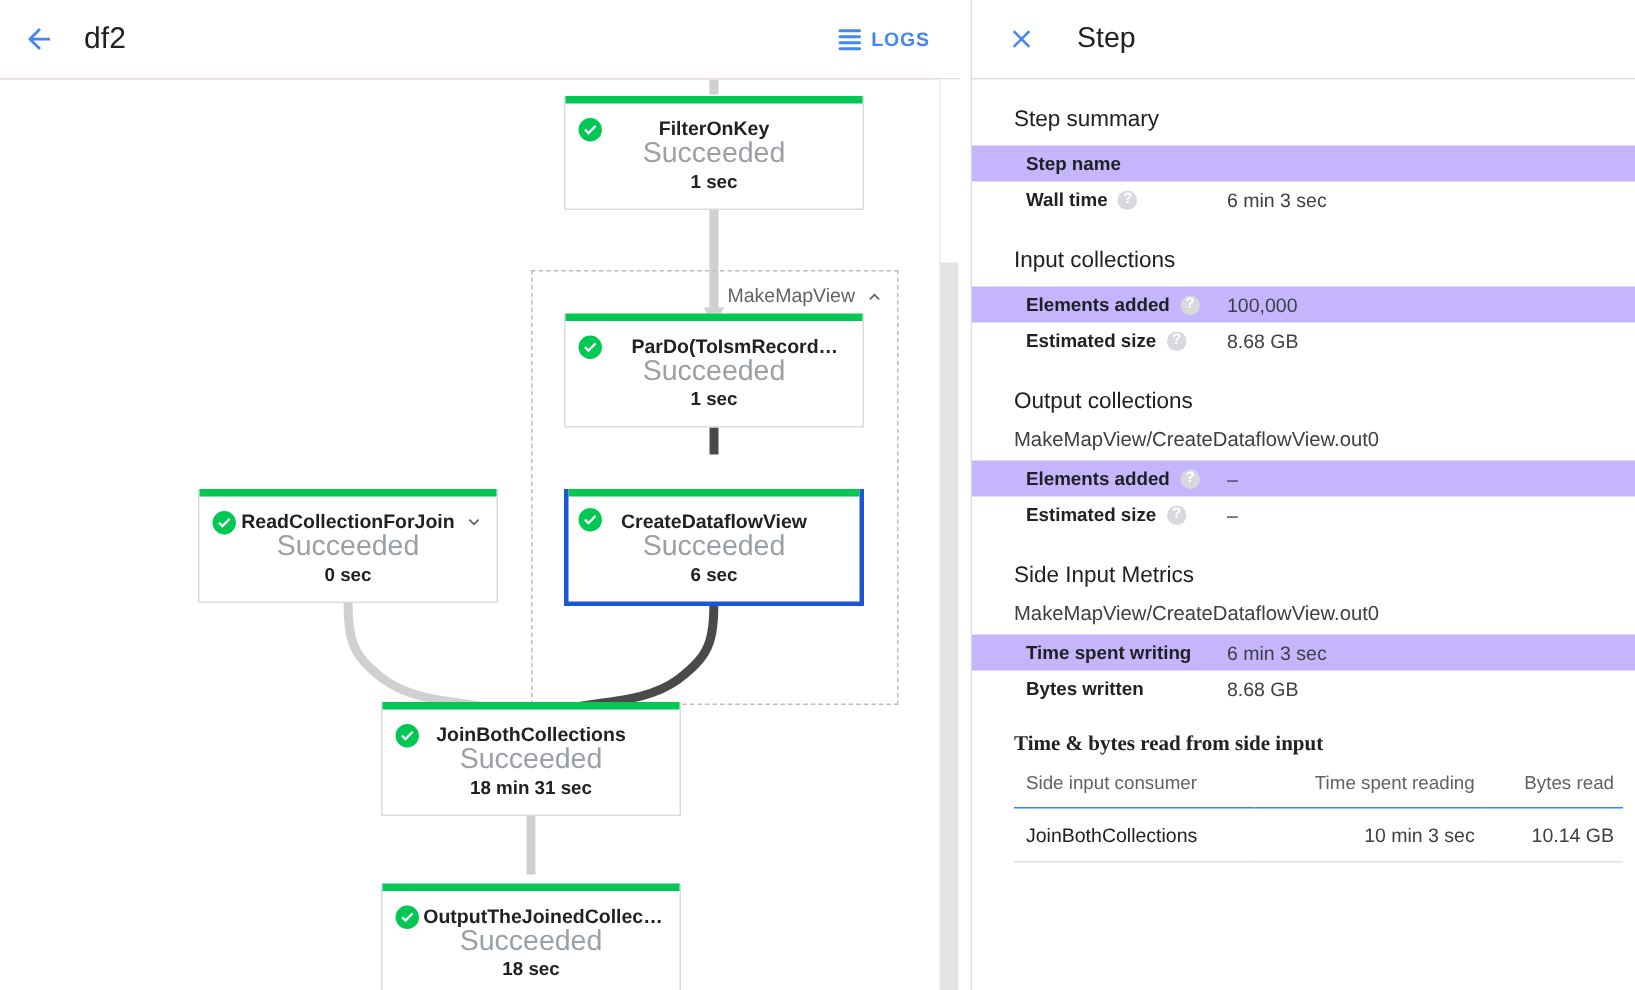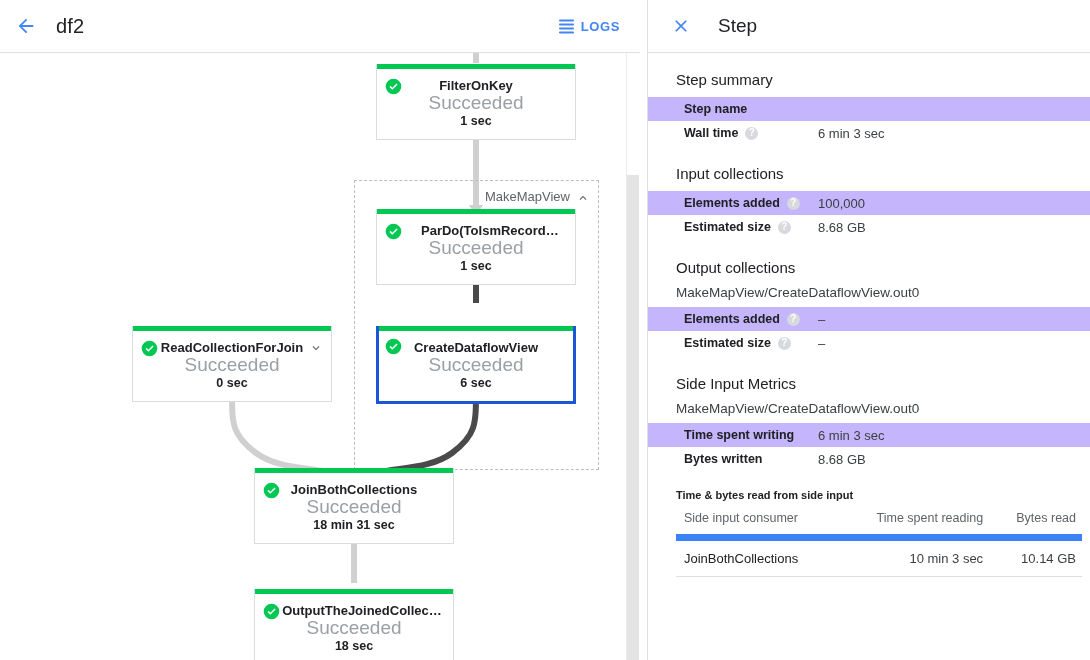--- a/index.html
+++ b/index.html
@@ -137,28 +137,29 @@
   }
   .kv-val { font-size: 13px; color: #3c4043; }
   .help {
     display:inline-flex; align-items:center; justify-content:center;
     width: 13px; height: 13px; border-radius: 50%;
     background: #d7d9dc; color: #fff; font-size: 10px; font-weight: bold;
     cursor: pointer; line-height: 1;
   }
 
   .tbl-title {
-    font-size: 11px; font-weight: bold; color: #202124;
+    font-size: 14px; font-weight: bold; color: #202124;
     padding: 18px 0 6px 28px;
+    font-family: Liberation Serif, serif;
   }
   .tbl { width: 406px; margin-left: 28px; border-collapse: collapse; }
   .tbl th {
     font-size: 12.5px; font-weight: normal; color: #5f6368;
     text-align: left; padding: 4px 6px 9px 8px;
-    border-bottom: 7px solid #3b82f6;
+    border-bottom: 1px solid #3b82f6;
   }
   .tbl th.num, .tbl td.num { text-align: right; }
   .tbl td {
     font-size: 13px; color: #3c4043; padding: 10px 6px 10px 8px;
     border-bottom: 1px solid #e0e0e0;
   }
   .tbl td.name { color: #202124; }
 </style>
 </head>
 <body>

